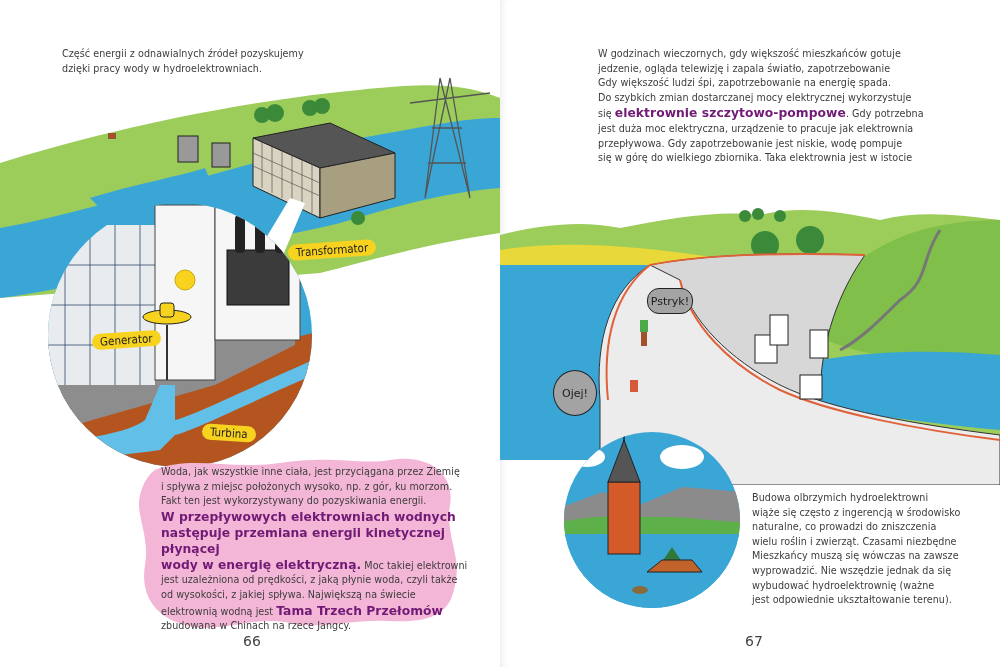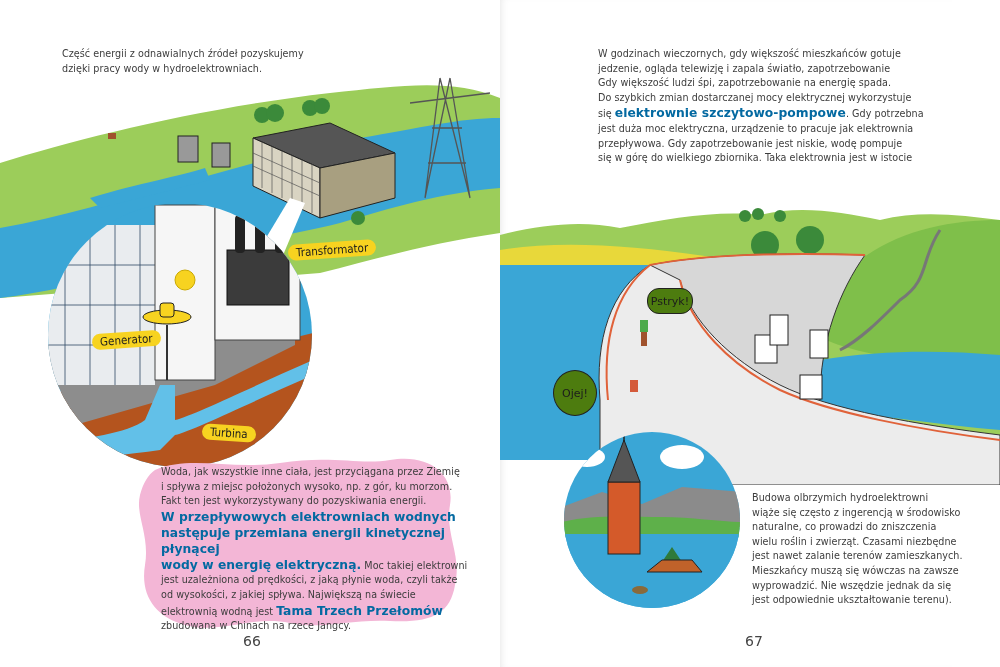--- a/index.html
+++ b/index.html
@@ -1,25 +1,25 @@
 <!DOCTYPE html>
 <html><head>
 <meta charset="utf-8">
 <style>
   html,body{margin:0;padding:0;background:#fff;}
   body{width:1000px;height:667px;position:relative;overflow:hidden;font-family:"DejaVu Sans","Liberation Sans",sans-serif;color:#3a3a3a;}
   .page{position:absolute;top:0;height:667px;width:452px;background:#fff;}
   .page.left{left:0;}
   .page.right{left:500px;box-shadow:inset 6px 0 8px -6px rgba(0,0,0,0.12);}
   .txt{position:absolute;font-size:9.6px;line-height:14.6px;color:#3c3c3c;letter-spacing:0.05px;}
-  .big{font-size:12.3px;font-weight:bold;color:#0369a1;line-height:16px;}
+  .big{font-size:12.3px;font-weight:bold;color:#701a75;line-height:16px;}
   .pno{position:absolute;top:633px;font-size:14px;color:#444;}
   svg{position:absolute;display:block;}
   .label{position:absolute;background:#f7d320;border-radius:10px;font-family:"DejaVu Sans Condensed","DejaVu Sans",sans-serif;font-size:11.5px;color:#1c1c1c;padding:1px 8px;transform:rotate(-4deg);white-space:nowrap;font-stretch:condensed;}
-  .bubble{position:absolute;background:#4d7c0f;border:1.5px solid #222;border-radius:50%;font-size:11px;color:#1c1c1c;display:flex;align-items:center;justify-content:center;}
+  .bubble{position:absolute;background:#a3a3a3;border:1.5px solid #222;border-radius:50%;font-size:11px;color:#1c1c1c;display:flex;align-items:center;justify-content:center;}
 </style>
 </head>
 <body>
 
 <div class="page left">
 
   <div class="txt" style="left:62px;top:47px;">
     <div>Część energii z odnawialnych źródeł pozyskujemy</div>
     <div>dzięki pracy wody w hydroelektrowniach.</div>
   </div>
@@ -207,20 +207,20 @@
 
       <ellipse cx="78" cy="168" rx="8" ry="4" fill="#8a6a3a"></ellipse>
     </g>
   </svg>
 
   <div class="txt" style="left:252px;top:491px;width:240px;">
     <div>Budowa olbrzymich hydroelektrowni</div>
     <div>wiąże się często z ingerencją w środowisko</div>
     <div>naturalne, co prowadzi do zniszczenia</div>
     <div>wielu roślin i zwierząt. Czasami niezbędne</div>
-    <div>jest nawet zalanie terenów zamieszkanych.</div>
     <div>Mieszkańcy muszą się wówczas na zawsze</div>
     <div>wyprowadzić. Nie wszędzie jednak da się</div>
+    <div>wybudować hydroelektrownię (ważne</div>
     <div>jest odpowiednie ukształtowanie terenu).</div>
   </div>
 
   <div class="pno" style="left:245px;">67</div>
 </div>
 
 </body></html>

